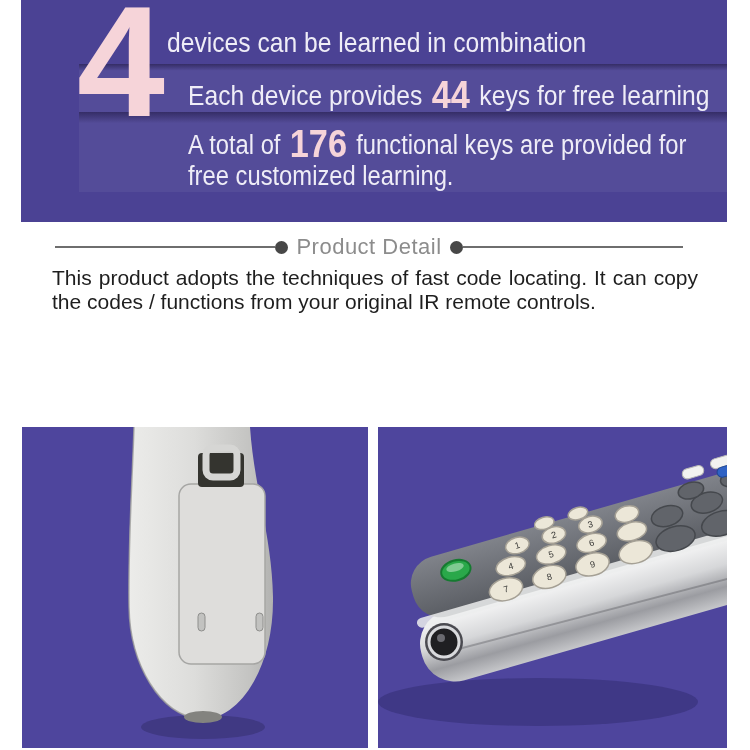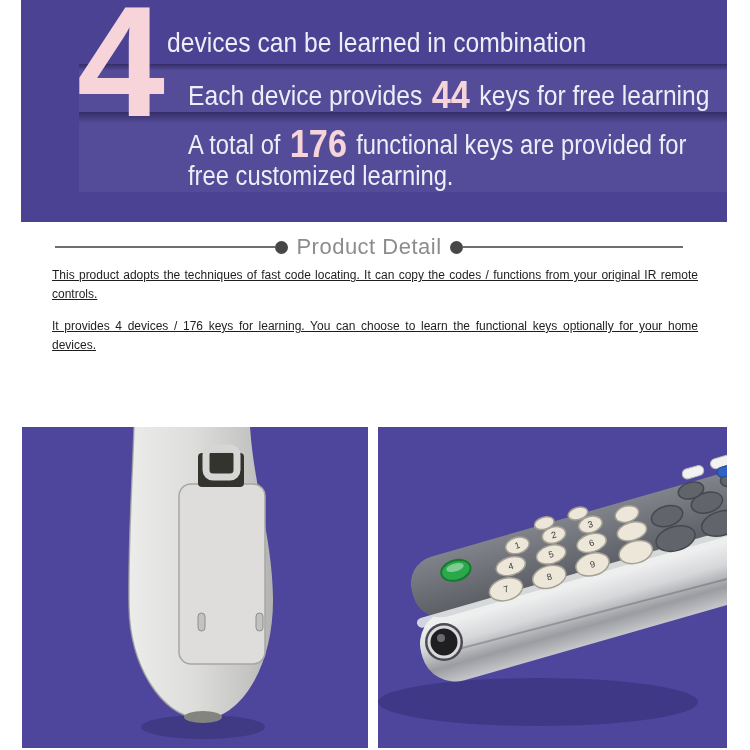--- a/index.html
+++ b/index.html
@@ -27,21 +27,21 @@
   
   .divider{position:absolute;top:238px;left:55px;right:67px;height:18px;
            display:flex;align-items:center;}
   .divider .rule{flex:1;height:2px;background:var(--divider-line);}
   .divider .dot{width:13px;height:13px;border-radius:50%;background:var(--divider-dot);}
   .divider .title{font-size:22px;letter-spacing:.5px;color:var(--header-text);
                   padding:0 8px;white-space:nowrap;}
 
   
   .copy{position:absolute;top:266px;left:52px;width:646px;
-        font-size:12px;line-height:19px;color:var(--body-text);text-align:justify;text-decoration:underline;}
+        font-size:21px;line-height:24px;color:var(--body-text);text-align:justify;}
   .copy p{margin:0 0 13px 0;}
 
   
   .gallery{position:absolute;top:427px;left:22px;display:flex;gap:10px;}
   .panel{display:block;}
   .panel .bg{fill:var(--panel-bg);}
 </style>
 </head>
 <body>
 
@@ -62,21 +62,20 @@
   <div class="divider">
     <div class="rule"></div>
     <div class="dot"></div>
     <div class="title">Product Detail</div>
     <div class="dot"></div>
     <div class="rule"></div>
   </div>
 
   <div class="copy">
     <p>This product adopts the techniques of fast code locating. It can copy the codes / functions from your original IR remote controls.</p>
-    <p>It provides 4 devices / 176 keys for learning. You can choose to learn the functional keys optionally for your home devices.</p>
   </div>
 
   <div class="gallery">
 
     <svg class="panel" width="346" height="321" viewBox="0 0 346 321">
       <defs>
         <linearGradient id="bodyGrad" x1="0" y1="0" x2="1" y2="0">
           <stop offset="0" stop-color="#ececea"></stop>
           <stop offset="0.45" stop-color="#dddddb"></stop>
           <stop offset="0.85" stop-color="#c3c3c1"></stop>

